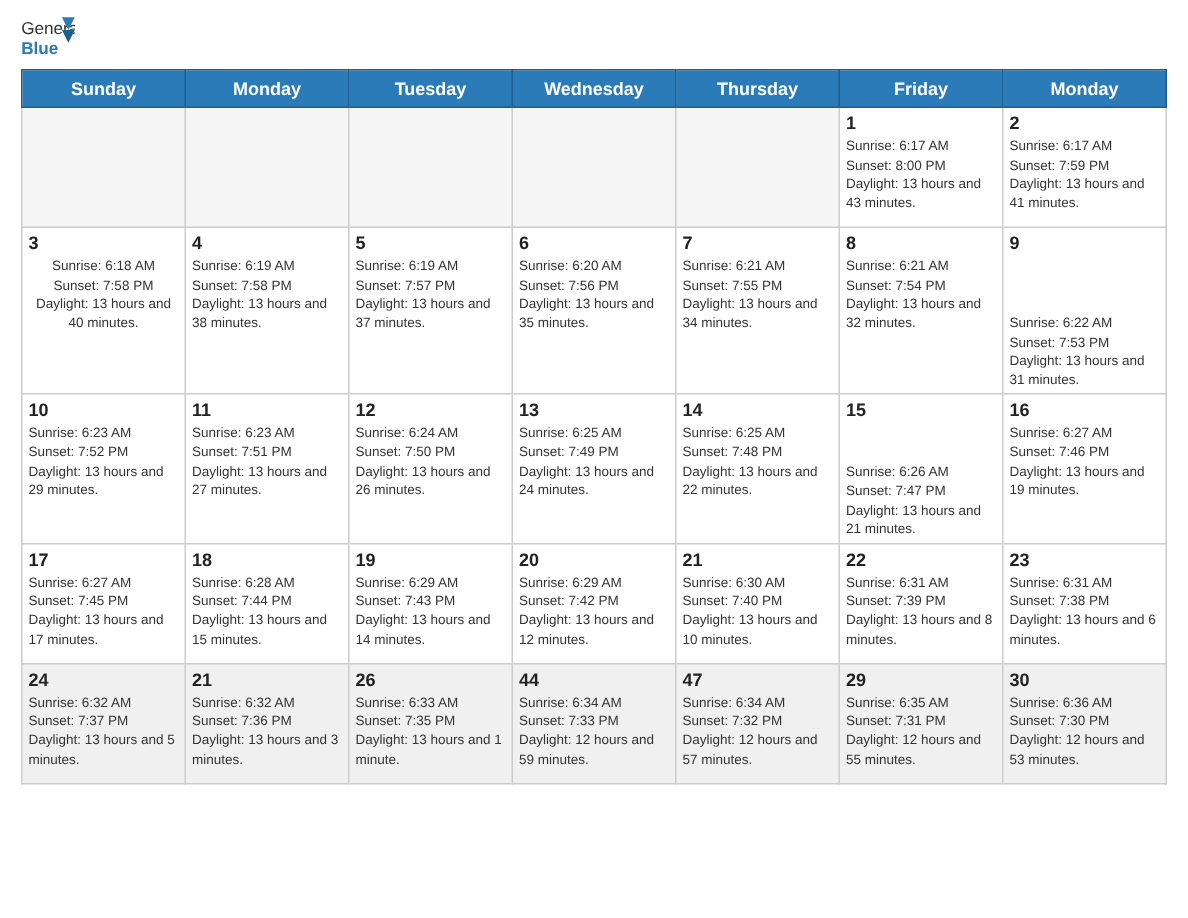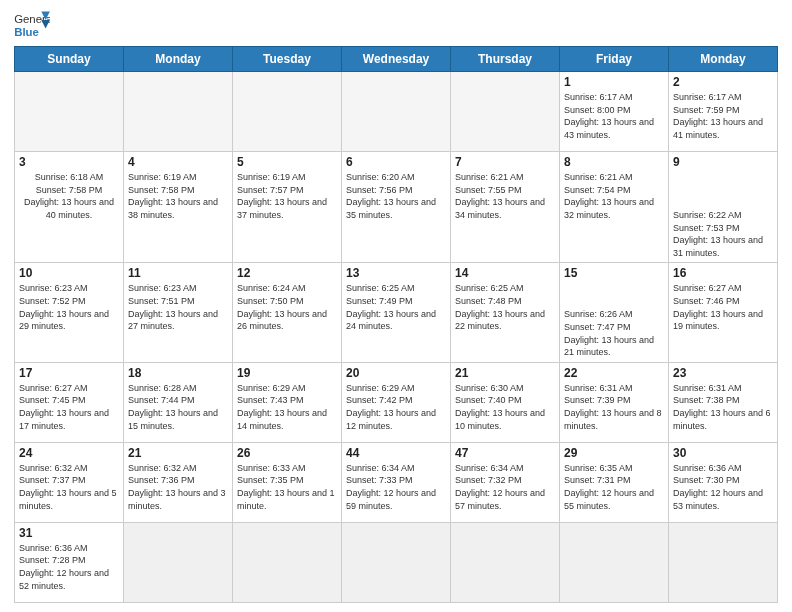--- a/index.html
+++ b/index.html
@@ -304,29 +304,15 @@
 Sunset: 7:31 PM
 Daylight: 12 hours and 55 minutes.</div>
           </td>
           <td>
             <span class="day-num">30</span>
             <div class="day-info" style="white-space: pre-line;">Sunrise: 6:36 AM
 Sunset: 7:30 PM
 Daylight: 12 hours and 53 minutes.</div>
           </td>
         </tr>
-        <tr>
-          <td style="background: rgb(255, 255, 255);">
-            <span class="day-num">31</span>
-            <div class="day-info" style="white-space: pre-line;">Sunrise: 6:36 AM
-Sunset: 7:28 PM
-Daylight: 12 hours and 52 minutes.</div>
-          </td>
-          <td class="empty" style="background: rgb(240, 240, 240);"></td>
-          <td class="empty" style="background: rgb(240, 240, 240);"></td>
-          <td class="empty" style="background: rgb(240, 240, 240);"></td>
-          <td class="empty" style="background: rgb(240, 240, 240);"></td>
-          <td class="empty" style="background: rgb(240, 240, 240);"></td>
-          <td class="empty" style="background: rgb(240, 240, 240);"></td>
-        </tr>
       </tbody>
   </table>
 </div>
 
 </body></html>

